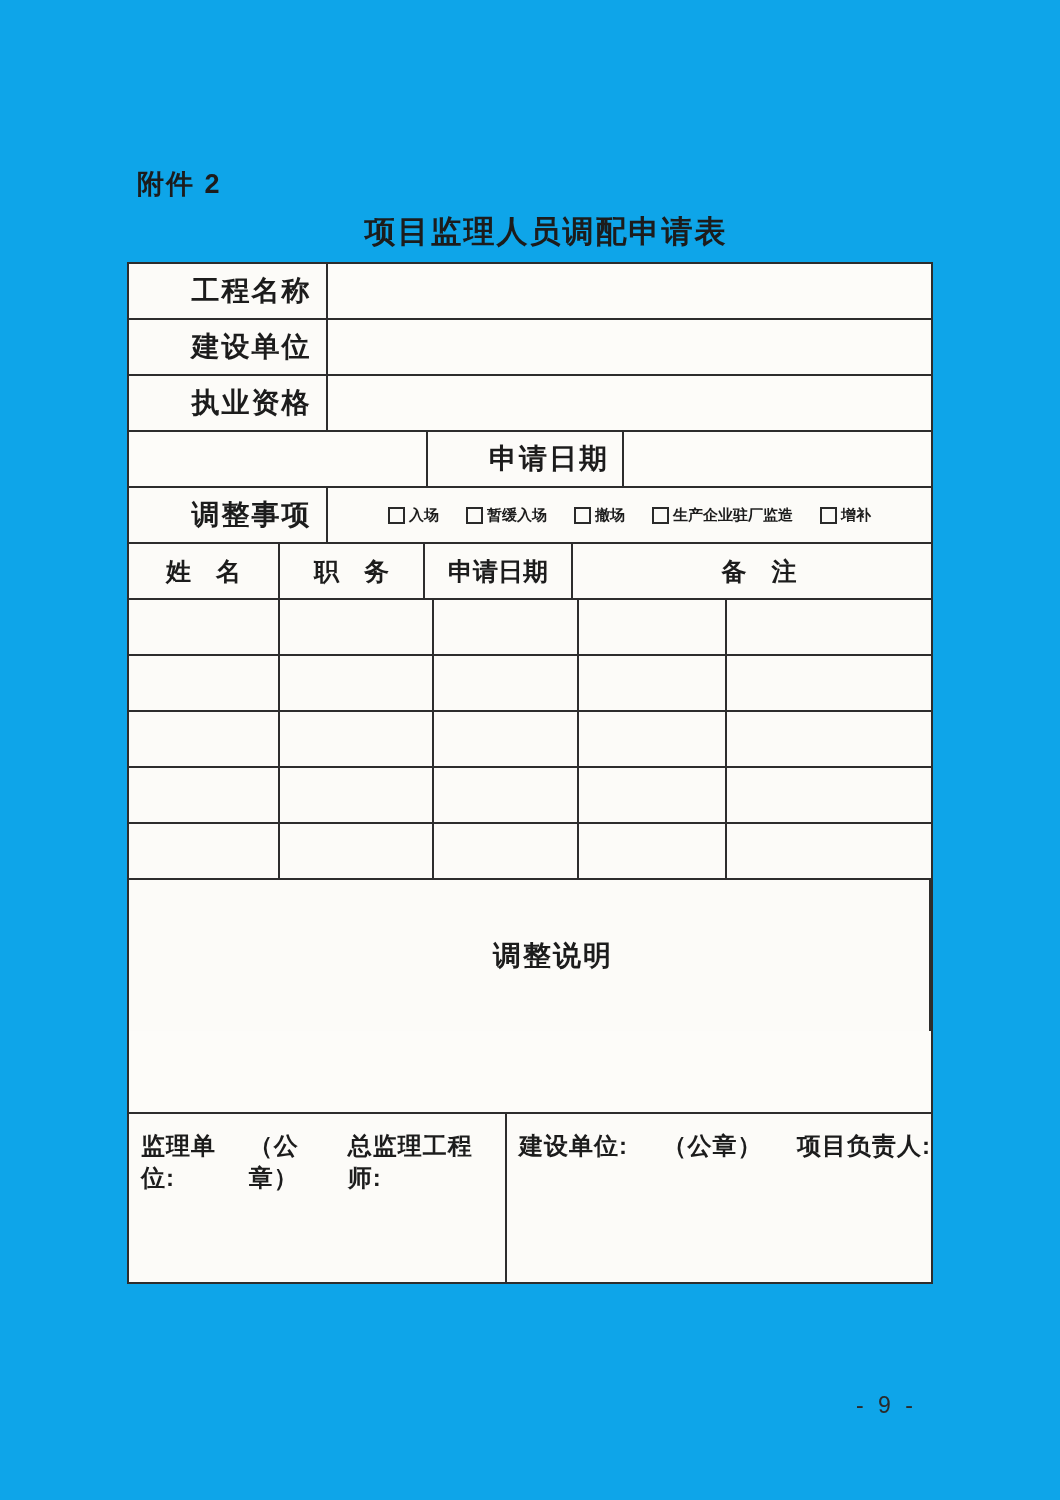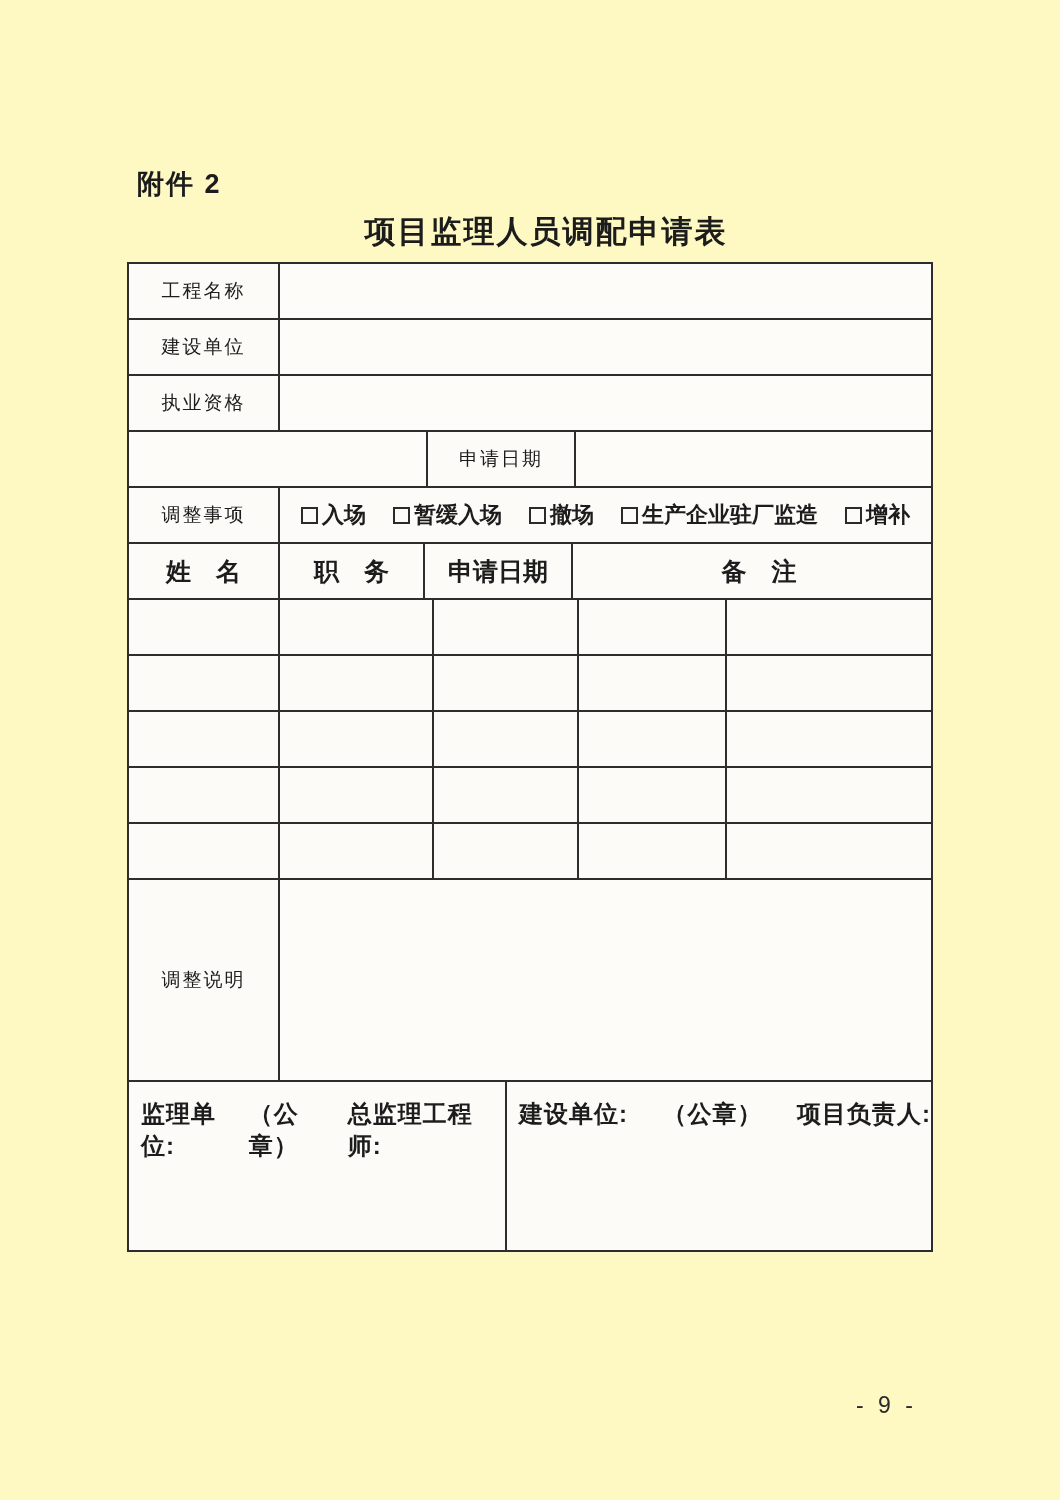--- a/index.html
+++ b/index.html
@@ -1,21 +1,21 @@
 <!DOCTYPE html>
 <html><head>
 <meta charset="utf-8">
 <style>
   * { box-sizing: border-box; margin: 0; padding: 0; }
   html, body { background: #faf9f6; }
   .page {
     position: relative;
     width: 1060px;
     height: 1500px;
-    background: #fef9c3;
+    background: #0ea5e9;
     font-family: "Liberation Sans", "DejaVu Sans", sans-serif;
     color: #1c1c1c;
     overflow: hidden;
   }
   .attachment-label {
     position: absolute;
     left: 137px;
     top: 166px;
     font-size: 27px;
     font-weight: 600;
@@ -47,52 +47,53 @@
   .h56 { height: 56px; }
   .cell {
     border-right: 2px solid #2d2d2d;
     display: flex;
     align-items: center;
   }
   .cell:last-child { border-right: none; }
   .label-cell {
     flex: 0 0 151px;
     justify-content: center;
-    font-size: 19px;
-    font-weight: 400;
+    font-size: 28px;
+    font-weight: 700;
     letter-spacing: 2px;
+    margin-left: 48px;
   }
   .col-w1 { flex: 0 0 151px; }
   .col-w2 { flex: 0 0 154px; }
   .col-w3 { flex: 0 0 145px; }
   .col-w4 { flex: 0 0 148px; }
   .col-flex { flex: 1 1 auto; padding-left: 14px; }
   .value-cell { background: #fdfcf9; }
   .header-cell {
     justify-content: center;
     font-size: 25px;
     font-weight: 600;
   }
   .options-cell {
     flex: 1 1 auto;
     justify-content: center;
     gap: 27px;
-    font-size: 22px;
+    font-size: 15px;
     font-weight: 600;
   }
   .opt { display: inline-flex; align-items: center; white-space: nowrap; }
   .cb {
     display: inline-block;
     width: 17px;
     height: 17px;
     border: 2px solid #2a2a2a;
     margin-right: 4px;
     background: transparent;
   }
-  .h-explain { height: 202px; }
+  .h-explain { height: 234px; flex-direction: column; }
   .h-sign { height: 168px; }
   .sign-cell {
     flex: 0 0 378px;
     flex-direction: row;
     align-items: flex-start;
     justify-content: space-between;
     padding: 16px 0 14px 12px;
     font-size: 24px;
     font-weight: 600;
     letter-spacing: 1px;

